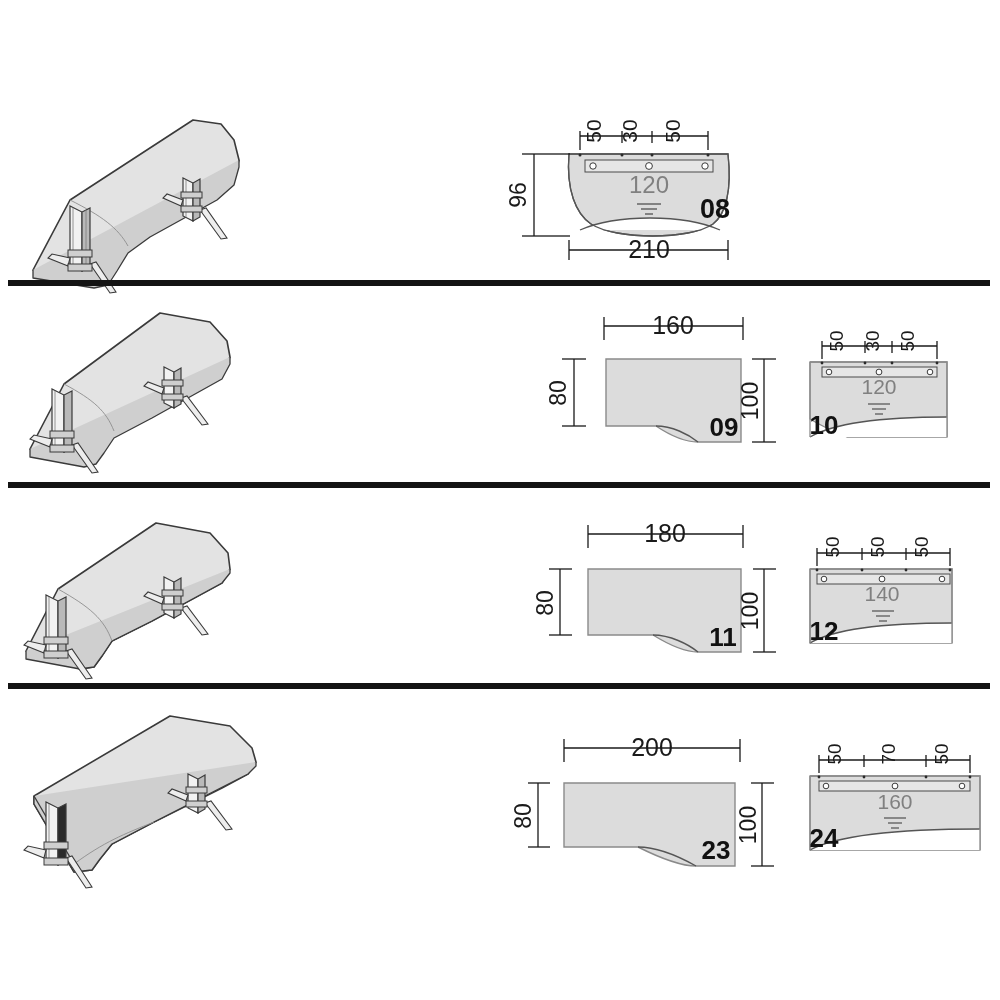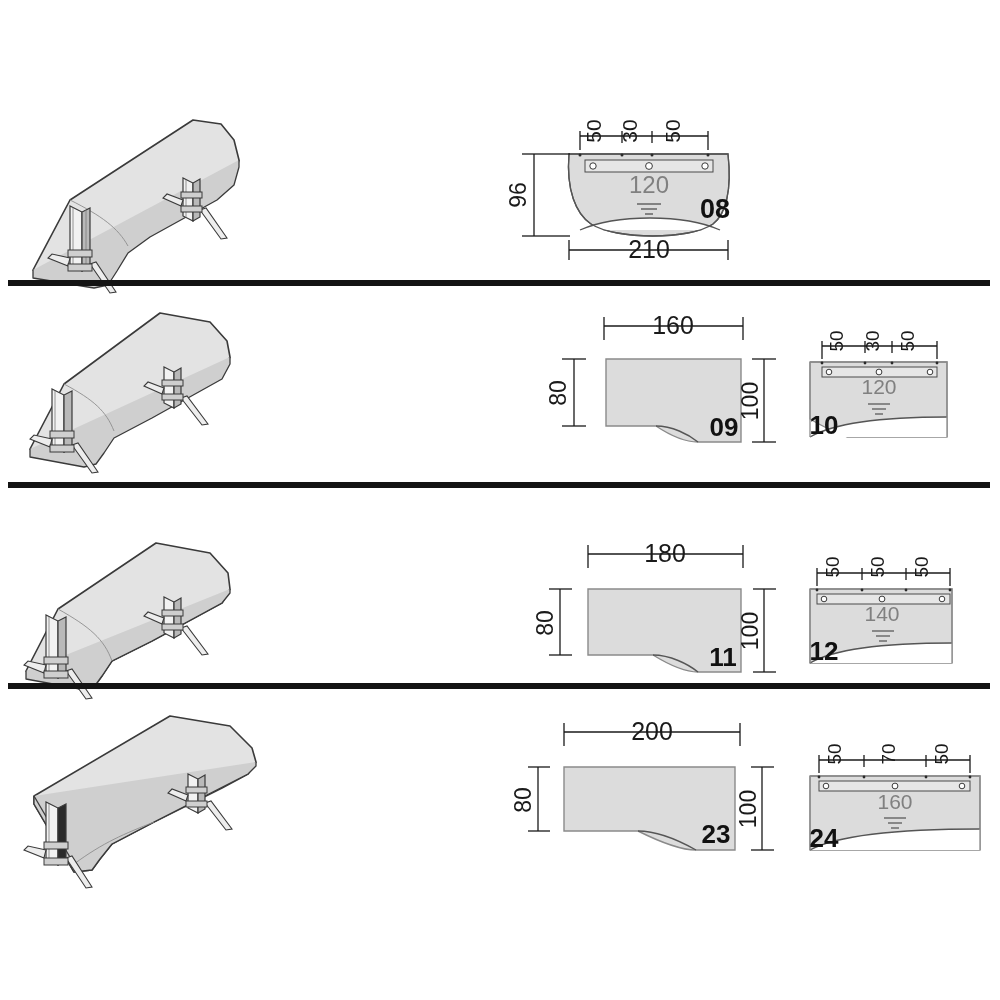--- a/index.html
+++ b/index.html
@@ -215,21 +215,21 @@
           <line x1="80" y1="94" x2="94" y2="94"></line>
           <line x1="83" y1="99" x2="91" y2="99"></line>
         </g>
         <text class="num" x="32" y="119" font-size="26" fill="#111111" text-anchor="middle">10</text>
       </svg>
     </div>
   </div>
 
   <div class="divider" style="top:482px;"></div>
 
-  <div class="row" style="top:513px;height:201px;">
+  <div class="row" style="top:493px;height:201px;">
 
     <div class="cell" style="left:10px;top:18px;">
       <svg width="270" height="180" viewBox="0 0 270 180">
         <g>
           <path d="M16,140 L48,78 L146,12 L200,22 L218,42 L220,58 L212,72 L142,110
                    L102,130 L92,145 L84,156 L70,158 Z" fill="#e3e3e3" stroke="#3a3a3a" stroke-width="1.6" stroke-linejoin="round"></path>
           <path d="M16,140 L16,148 L70,158 L84,156 L92,145 L102,130 L142,110 L212,72 L220,62 L220,58" fill="#cfcfcf" stroke="#3a3a3a" stroke-width="1.3" stroke-linejoin="round"></path>
           <path d="M48,78 C80,96 94,108 102,130" fill="none" stroke="#8d8d8d" stroke-width="0.9"></path>
         </g>
         <g>
@@ -350,21 +350,21 @@
           <path d="M176,70 L176,104 L186,109 L186,75 Z" fill="#f2f2f2" stroke="#3a3a3a" stroke-width="1.2"></path>
           <path d="M186,75 L186,109 L193,105 L193,71 Z" fill="#b9b9b9" stroke="#3a3a3a" stroke-width="1.2"></path>
           <path d="M176,91 L160,85 L156,89 L174,97 Z" fill="#ededed" stroke="#3a3a3a" stroke-width="1.1"></path>
           <path d="M193,99 L214,126 L220,125 L199,97 Z" fill="#ededed" stroke="#3a3a3a" stroke-width="1.1"></path>
           <rect x="174" y="83" width="21" height="6" fill="#cfcfcf" stroke="#3a3a3a" stroke-width="1"></rect>
           <rect x="174" y="97" width="21" height="6" fill="#cfcfcf" stroke="#3a3a3a" stroke-width="1"></rect>
         </g>
       </svg>
     </div>
 
-    <div class="cell" style="left:528px;top:24px;">
+    <div class="cell" style="left:528px;top:40px;">
       <svg width="250" height="160" viewBox="0 0 250 160">
         <g stroke="#1a1a1a" stroke-width="1.3">
           <line x1="36" y1="22" x2="212" y2="22"></line>
           <line x1="36" y1="13" x2="36" y2="36"></line>
           <line x1="212" y1="13" x2="212" y2="36"></line>
         </g>
         <text class="dimtxt" x="124" y="30" font-size="25" fill="#1a1a1a" text-anchor="middle">200</text>
 
         <g>
           <path d="M36,57 L207,57 L207,140 L168,140 C150,140 128,130 110,121 L36,121 Z" fill="#dcdcdc" stroke="#8a8a8a" stroke-width="1.4"></path>

